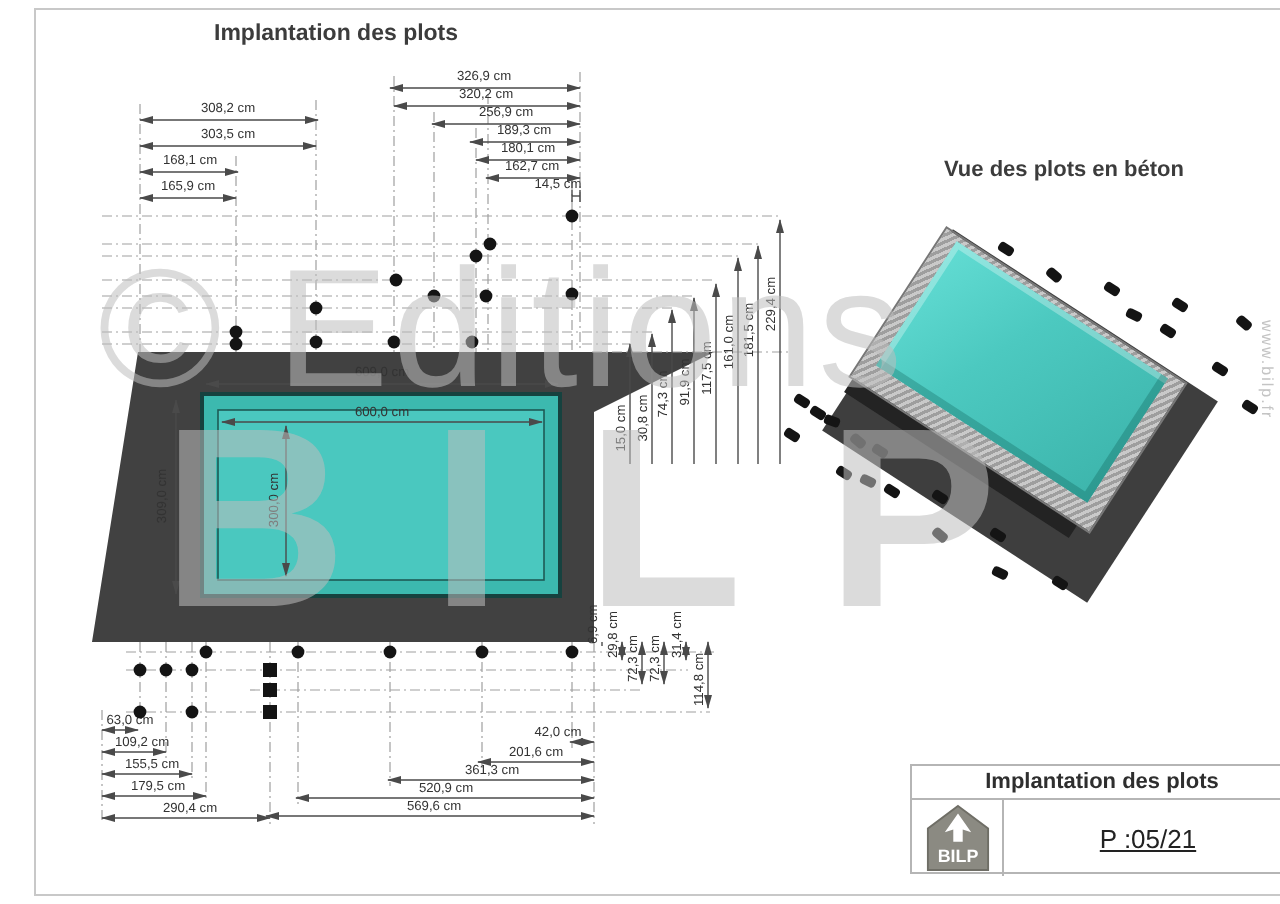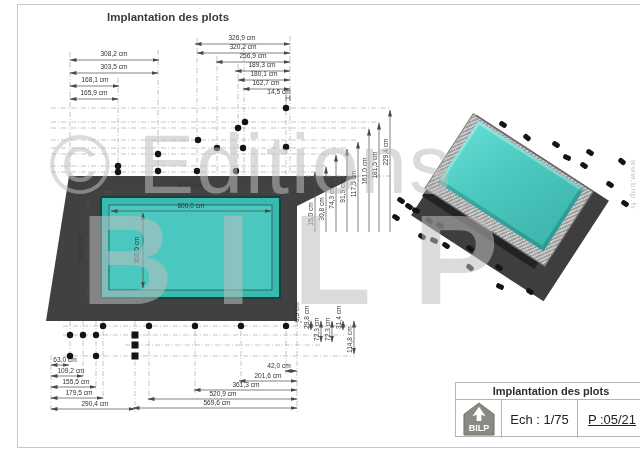--- a/index.html
+++ b/index.html
@@ -41,20 +41,21 @@
   .tblock .c-scale{width:76px;border-right:1px solid #b5b5b5;}
   .tblock .c-page{flex:1;text-decoration:underline;}
 </style>
 </head>
 <body>
 
 <div class="stage">
   <div class="frame"></div>
 
   <div class="plan-title">Implantation des plots</div>
+  <div class="v3d-title">Vue des plots en béton</div>
 
   <svg class="plan" width="640" height="452" viewBox="0 0 640 452">
     <defs>
       <marker id="ah" markerWidth="8" markerHeight="6" refX="6.5" refY="2" orient="auto-start-reverse" markerUnits="userSpaceOnUse">
         <path d="M0,0L7,2L0,4z" fill="#4a4a4a"></path>
       </marker>
     </defs>
 
     <polygon points="56,176 344,176 284,206 284,321 33,321" fill="#414141"></polygon>
 
@@ -270,17 +271,16 @@
   <div class="tblock">
     <div class="hd">Implantation des plots</div>
     <div class="row">
       <div class="cell c-logo">
         <svg width="32" height="34" viewBox="0 0 34 36">
           <polygon points="17,1 33,13 33,35 1,35 1,13" fill="#8b8a82" stroke="#6f6e66" stroke-width="1"></polygon>
           <polygon points="17,5 24,15 19.5,13.5 19.5,20 14.5,20 14.5,13.5 10,15" fill="#ffffff"></polygon>
           <text x="17" y="31" text-anchor="middle" font-size="9.5" font-weight="bold" fill="#ffffff" font-family="Liberation Sans, sans-serif">BILP</text>
         </svg>
       </div>
-      <div class="cell c-scale">Ech : 1/75</div>
       <div class="cell c-page">P :05/21</div>
     </div>
   </div>
 </div>
 
 </body></html>

